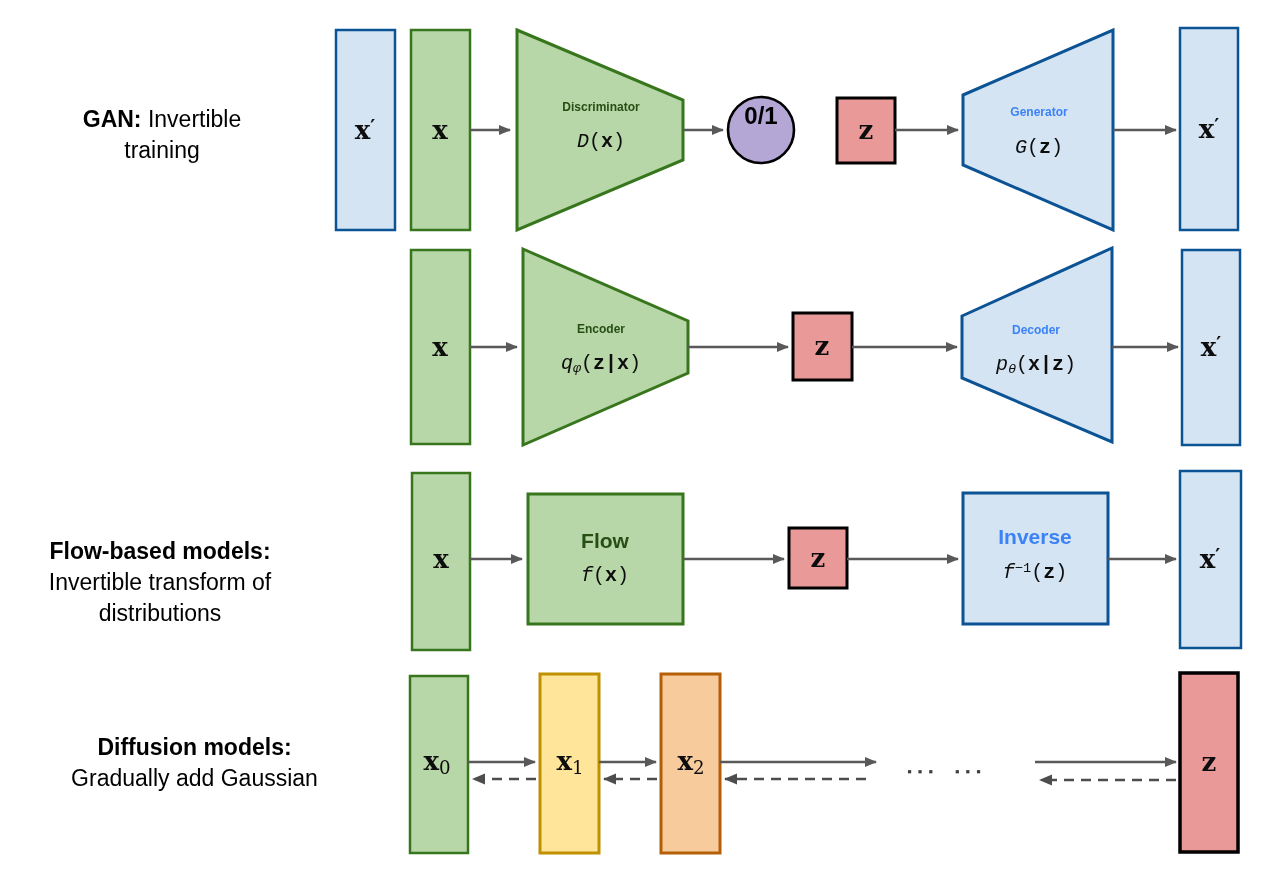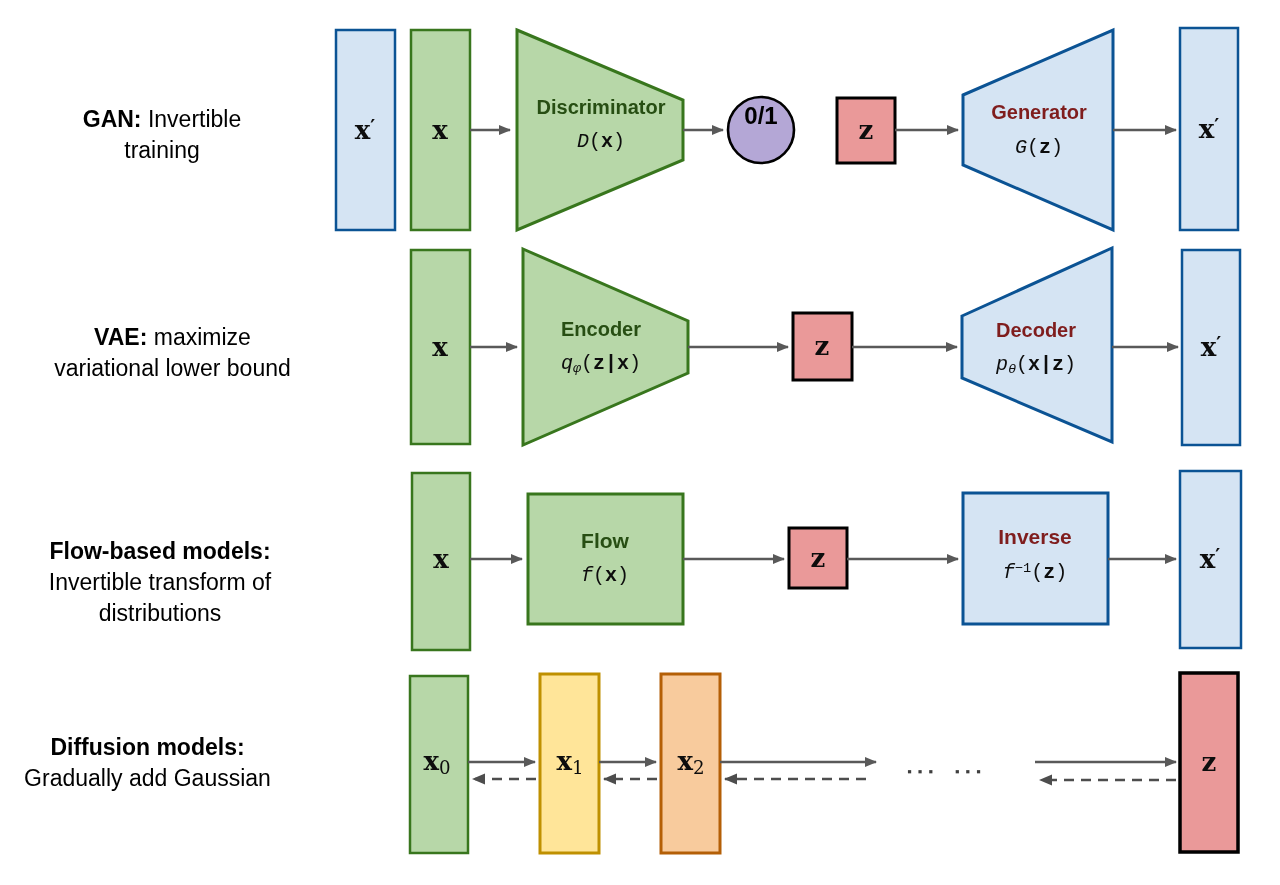--- a/index.html
+++ b/index.html
@@ -7,23 +7,23 @@
     position:relative;width:1280px;height:885px;background:#ffffff;overflow:hidden;
     font-family:"Liberation Sans",sans-serif;
   }
   #diagram-svg{position:absolute;left:0;top:0;}
   .txt{position:absolute;transform:translate(-50%,-50%);white-space:nowrap;}
   .rowtitle{
     position:absolute;text-align:center;color:#000;
     font-size:23px;line-height:31px;font-family:"Liberation Sans",sans-serif;
   }
   .rowtitle b{font-weight:bold;}
-  .blockname{font-weight:bold;font-size:20px;font-family:"Liberation Sans",sans-serif;}
+  .blockname{font-weight:bold;font-size:12px;font-family:"Liberation Sans",sans-serif;}
   .name-green{color:#274e13;}
-  .name-blue{color:#7f1d1d;}
+  .name-blue{color:#3b82f6;}
   .math{font-family:Liberation Mono, monospace;font-size:20px;color:#0d0d0d;}
   .math .fn{font-style:italic;}
   .math .arg{font-weight:bold;}
   .math sub{font-size:68%;font-style:italic;vertical-align:-25%;}
   .math sup{font-size:68%;vertical-align:35%;}
   .boxlabel{font-family:"DejaVu Serif",serif;font-weight:bold;font-size:26px;color:#0d0d0d;}
   .boxlabel sub{font-size:70%;font-weight:normal;vertical-align:-22%;}
   .boxlabel sup{font-size:72%;vertical-align:28%;}
   .outlabel{font-family:"Liberation Sans",sans-serif;font-weight:bold;font-size:24px;color:#000;}
   .dots{display:flex;gap:16px;align-items:center;}
@@ -89,30 +89,26 @@
     <line x1="536" y1="779" x2="473" y2="779" stroke-width="2.4" stroke-dasharray="10 7" marker-end="url(#arrd)" stroke="#4d4d4d"></line>
     <line x1="657" y1="779" x2="604" y2="779" stroke-width="2.4" stroke-dasharray="10 7" marker-end="url(#arrd)" stroke="#4d4d4d"></line>
     <line x1="866" y1="779" x2="725" y2="779" stroke-width="2.4" stroke-dasharray="10 7" marker-end="url(#arrd)" stroke="#4d4d4d"></line>
     <line x1="1176" y1="780" x2="1040" y2="780" stroke-width="2.4" stroke-dasharray="10 7" marker-end="url(#arrd)" stroke="#4d4d4d"></line>
   </svg>
 
   <div class="rowtitle" style="left:22px;top:104px;width:280px;">
     <div><b>GAN:</b><span> Invertible</span></div>
     <div>training</div>
   </div>
-  <div class="rowtitle" style="left:20px;top:322px;width:305px;">
-    <div><b>VAE:</b><span> maximize</span></div>
-    <div>variational lower bound</div>
-  </div>
   <div class="rowtitle" style="left:10px;top:536px;width:300px;">
     <div><b>Flow-based models:</b></div>
     <div>Invertible transform of</div>
     <div>distributions</div>
   </div>
-  <div class="rowtitle" style="left:0px;top:732px;width:295px;">
+  <div class="rowtitle" style="left:0px;top:732px;width:295px;padding-left:47px;">
     <div><b>Diffusion models:</b></div>
     <div>Gradually add Gaussian</div>
   </div>
 
   <div class="txt boxlabel" style="left:365px;top:130px;"><span>x</span><sup>′</sup></div>
   <div class="txt boxlabel" style="left:440px;top:130px;"><span>x</span></div>
   <div class="txt blockname name-green" style="left:601px;top:107px;">Discriminator</div>
   <div class="txt math" style="left:601px;top:141px;"><span class="fn">D</span><span>(</span><span class="arg">x</span><span>)</span></div>
   <div class="txt outlabel" style="left:761px;top:116px;">0/1</div>
   <div class="txt boxlabel" style="left:866px;top:130px;"><span>z</span></div>

